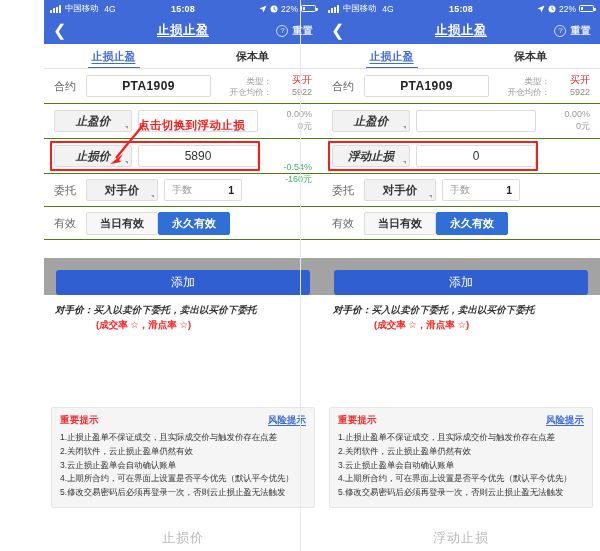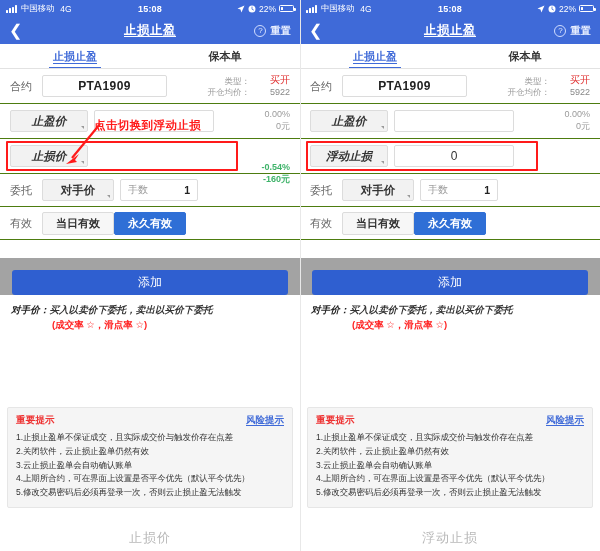--- a/index.html
+++ b/index.html
@@ -4,21 +4,21 @@
 <style>
   * { box-sizing: border-box; margin: 0; padding: 0; }
   html, body {
     width: 600px; height: 551px;
     background: #ffffff;
     font-family: "Liberation Sans", "DejaVu Sans", sans-serif;
     overflow: hidden;
   }
   .stage { position: relative; width: 600px; height: 551px; background:#fff; }
 
-  .panels { display: flex; width: 600px; height: 551px; }
+  .panels { display: flex; width: 600px; height: 551px; padding-left: 44px; }
   .panel { position: relative; width: 300px; height: 551px; background:#fff; }
 
   
   .statusbar {
     height: 17px; background: #3f6ad8; color:#fff;
     display:flex; align-items:center; font-size: 8.5px;
     padding: 0 6px; position: relative;
   }
   .sb-left { display:flex; align-items:center; gap:4px; }
   .bars { display:flex; align-items:flex-end; gap:1px; height:8px; }
@@ -108,21 +108,21 @@
   .side-k { font-size:8.5px; color:#999; }
   .side-v { font-size:9px; color:#888; min-width:34px; text-align:right; }
   .side-v.buy { color:#e03131; font-weight:normal; font-size:10px; }
 
   .trig-btn { width:78px;font-style:italic; }
   .trig-input { width:120px; font-size:12px; color:#333; }
   .pl {
     margin-left:auto; text-align:right; line-height:1.3;
     font-size:9px; color:#9b9b9b;
   }
-  .pl.green { color:#3fb36a; font-weight:bold;margin-top:36px; }
+  .pl.green { color:#3fb36a; font-weight:normal;margin-top:36px; }
 
   .entrust-btn { width:72px; }
   .lots-box {
     width:78px; justify-content:space-between; padding:0 7px;
   }
   .lots-k { font-size:10px; color:#9a9a9a; }
   .lots-v { font-size:10.5px; color:#222; font-weight:bold; }
 
   .seg { display:flex; gap:0; }
   .seg-btn {
@@ -264,20 +264,21 @@
             <span style="display:block">0.00%</span>
             <span style="display:block">0元</span>
           </span>
         </div>
 
         <div class="row">
           <span class="box gray trig-btn">
             <span>止损价</span>
             <i class="caret"></i>
           </span>
+          <span class="box trig-input">5890</span>
           <span class="pl green">
             <span style="display:block">-0.54%</span>
             <span style="display:block">-160元</span>
           </span>
           <span class="hl-outline" style="left:6px; right:62px; top:2px; bottom:2px;"></span>
         </div>
 
         <div class="row tall">
           <span class="lbl">委托</span>
           <span class="box gray entrust-btn">

